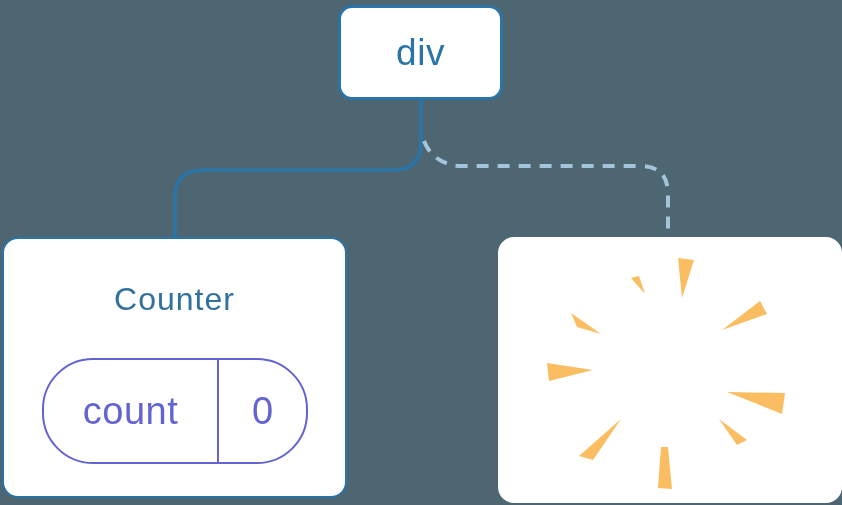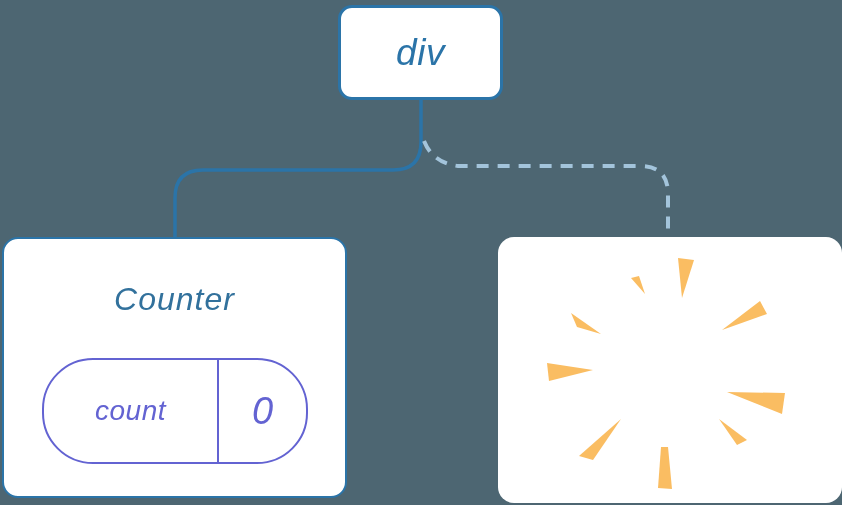--- a/index.html
+++ b/index.html
@@ -28,21 +28,20 @@
     fill: none;
     stroke: var(--edge-dashed, #A3C4DB);
     stroke-width: 4;
     stroke-dasharray: 12 9;
   }
 
   .node {
     position: absolute;
     background: var(--node-fill, #FFFFFF);
     box-sizing: border-box;
-    font-style: italic;
   }
 
   .node-div {
     left: 338px; top: 5px;
     width: 165px; height: 95px;
     border: 3px solid var(--node-border, #2B74A8);
     border-radius: 14px;
     display: flex;
     align-items: center;
     justify-content: center;
@@ -81,21 +80,21 @@
     display: flex;
     align-items: stretch;
     overflow: hidden;
   }
   .pill-key {
     width: 173px;
     display: flex;
     align-items: center;
     justify-content: center;
     color: var(--state-accent, #6363D2);
-    font-size: 28px;
+    font-size: 38px;
     letter-spacing: 0.5px;
   }
   .pill-divider {
     width: 0;
     border-left: 2px solid var(--state-accent, #6363D2);
     margin: -2px 0;
   }
   .pill-value {
     flex: 1;
     display: flex;

